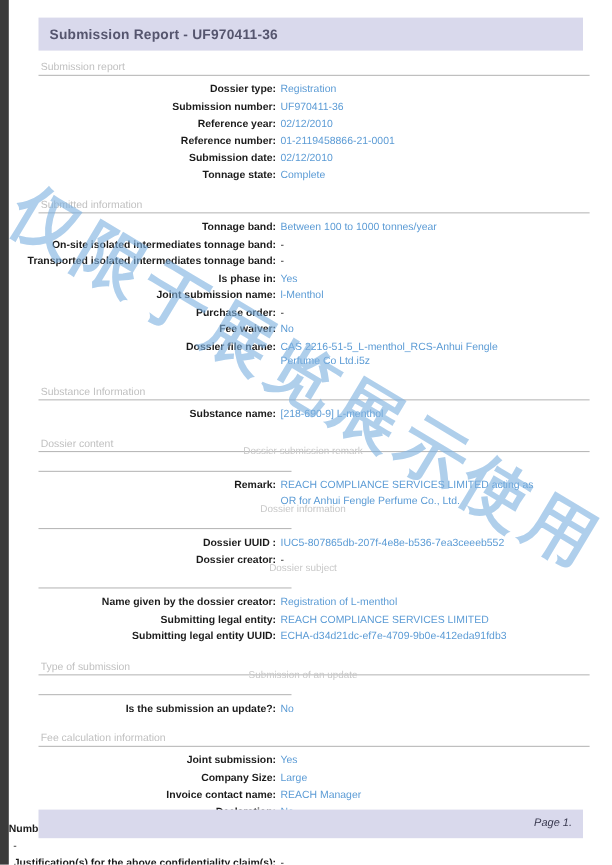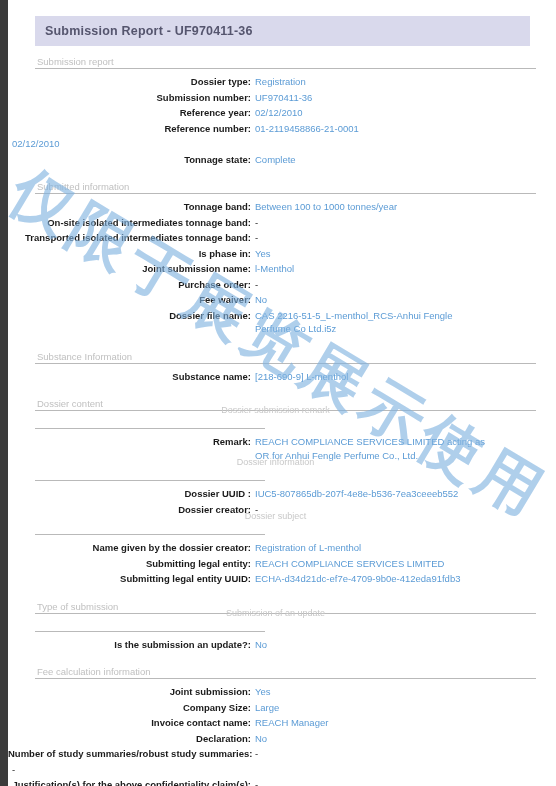--- a/index.html
+++ b/index.html
@@ -201,20 +201,21 @@
           </div>
           <div class="row">
             <div class="lbl">Reference year:</div>
             <div class="val">02/12/2010</div>
           </div>
           <div class="row">
             <div class="lbl">Reference number:</div>
             <div class="val">01-2119458866-21-0001</div>
           </div>
           <div class="row">
+            <div class="lbl">Submission date:</div>
             <div class="val">02/12/2010</div>
           </div>
           <div class="row">
             <div class="lbl">Tonnage state:</div>
             <div class="val">Complete</div>
           </div>
         </div>
         <div class="gap-md"></div>
       </div>
       <div class="section">
@@ -366,14 +367,17 @@
             <div class="val dash">-</div>
           </div>
         </div>
       </div>
     </div>
 
   <div class="watermark">
     <div class="wm-text">仅限于展览展示使用</div>
   </div>
 
+  <div class="footer-bar">
+    <div class="footer-text">Page 1.</div>
+  </div>
 
 </div>
 
 </body></html>

